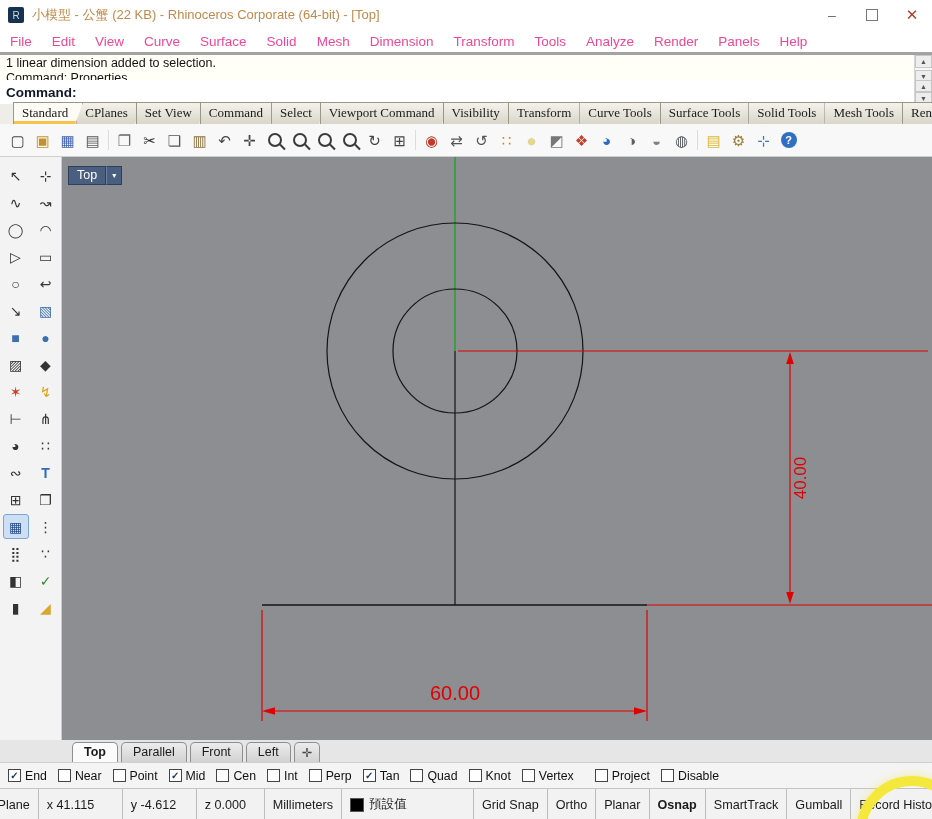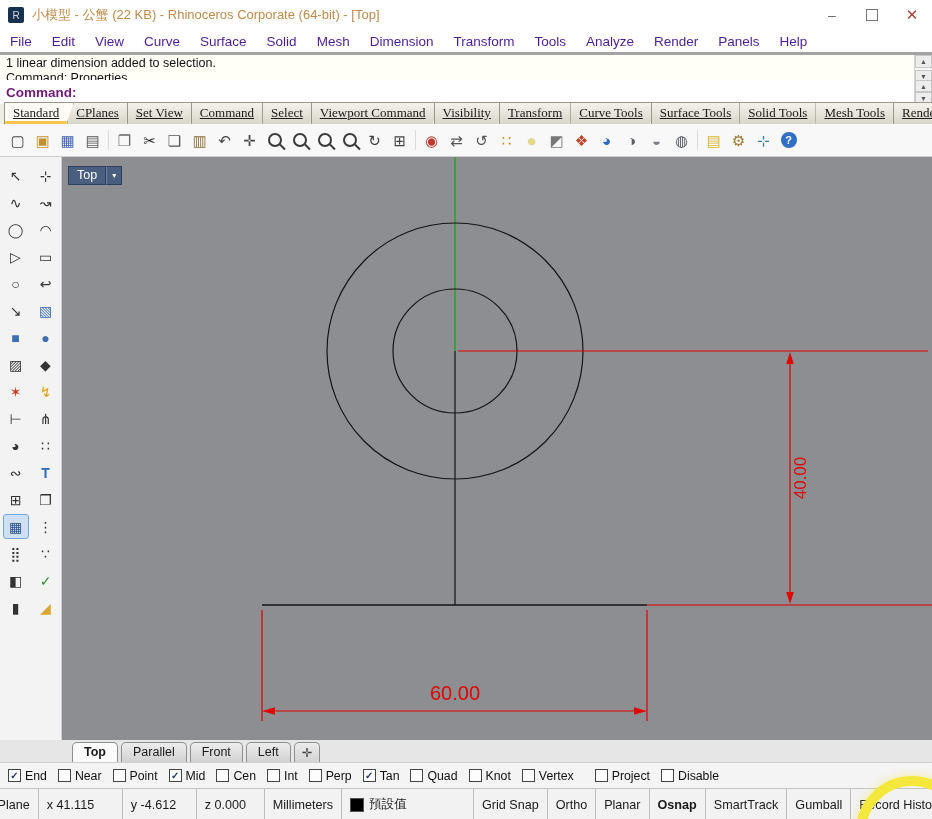--- a/index.html
+++ b/index.html
@@ -14,40 +14,40 @@
   .title{color:#bf8a4a;font-size:13px;white-space:nowrap;}
   .wincontrols{margin-left:auto;display:flex;height:100%;}
   .wc{width:40px;height:100%;display:flex;align-items:center;justify-content:center;
       font-size:14px;color:#6f6f6f;cursor:default;}
   .wc .maxbox{width:10px;height:10px;border:1px solid #777;}
   .wc.close{color:#a8402e;font-size:15px;}
 
   
   .menubar{position:absolute;left:0;top:30px;width:932px;height:22px;background:#fff;
            display:flex;align-items:center;border-bottom:1px solid #efefef;}
-  .menuitem{padding:0 10px;height:100%;display:flex;align-items:center;font-size:13.5px;color:#4c1d95;}
+  .menuitem{padding:0 10px;height:100%;display:flex;align-items:center;font-size:13.5px;color:#ec4899;}
 
   
   .cmdhistory{position:absolute;left:0;top:52px;width:932px;height:28px;background:#fffef7;
               border-top:3px solid #a3a3a3;border-bottom:1px solid #e0e0d4;overflow:hidden;}
   .cmdline{padding:1px 6px 0;line-height:14px;font-size:12.5px;color:#111;white-space:nowrap;}
   .vscroll{position:absolute;right:0;top:0;width:17px;height:100%;background:#f3f3f3;
            border-left:1px solid #d5d5d5;display:flex;flex-direction:column;}
   .sbtn2{height:11px;display:flex;align-items:center;justify-content:center;font-size:7px;color:#555;
          background:#ededed;border:1px solid #c6c6c6;}
   .vscroll .track{flex:1;background:#f7f7f7;}
   .cmdprompt{position:absolute;left:0;top:80px;width:932px;height:24px;background:#ffffff;
              border-bottom:1px solid #cfcfcf;display:flex;align-items:center;}
-  .cmdprompt .lbl{font-weight:bold;font-size:13.5px;padding-left:6px;color:#701a75;}
+  .cmdprompt .lbl{font-weight:bold;font-size:13.5px;padding-left:6px;color:#0f172a;}
   .spin{margin-left:auto;width:17px;height:100%;display:flex;flex-direction:column;border-left:1px solid #d5d5d5;}
   .spin .sbtn2{flex:1;}
 
   
   .rtabs{position:absolute;left:0;top:104px;width:932px;height:20px;background:#efede7;
-         display:flex;align-items:flex-end;padding-left:4px;box-sizing:border-box;text-decoration:underline;}
+         display:flex;align-items:flex-end;padding-left:13px;box-sizing:border-box;}
   .rtab{font-family:"Liberation Serif",serif;font-size:13px;color:#1a1a1a;
         padding:2px 14px 3px 8px;background:linear-gradient(#f4f2ec,#d9d5c9);
         border:1px solid #9a9789;border-bottom:none;margin-right:-7px;position:relative;
         clip-path:polygon(0 0,100% 0,calc(100% - 8px) 100%,0 100%);white-space:nowrap;}
   .rtab.active{background:#fcfbf5;z-index:3;box-shadow:inset 0 -3px 0 #f4c54a;}
 
   
   .toolbar{position:absolute;left:0;top:124px;width:932px;height:33px;background:#f8f8f8;
            border-bottom:1px solid #cfcfcf;display:flex;align-items:center;padding-left:5px;box-sizing:border-box;}
   .tbtn{width:25px;height:27px;display:flex;align-items:center;justify-content:center;border-radius:3px;}

